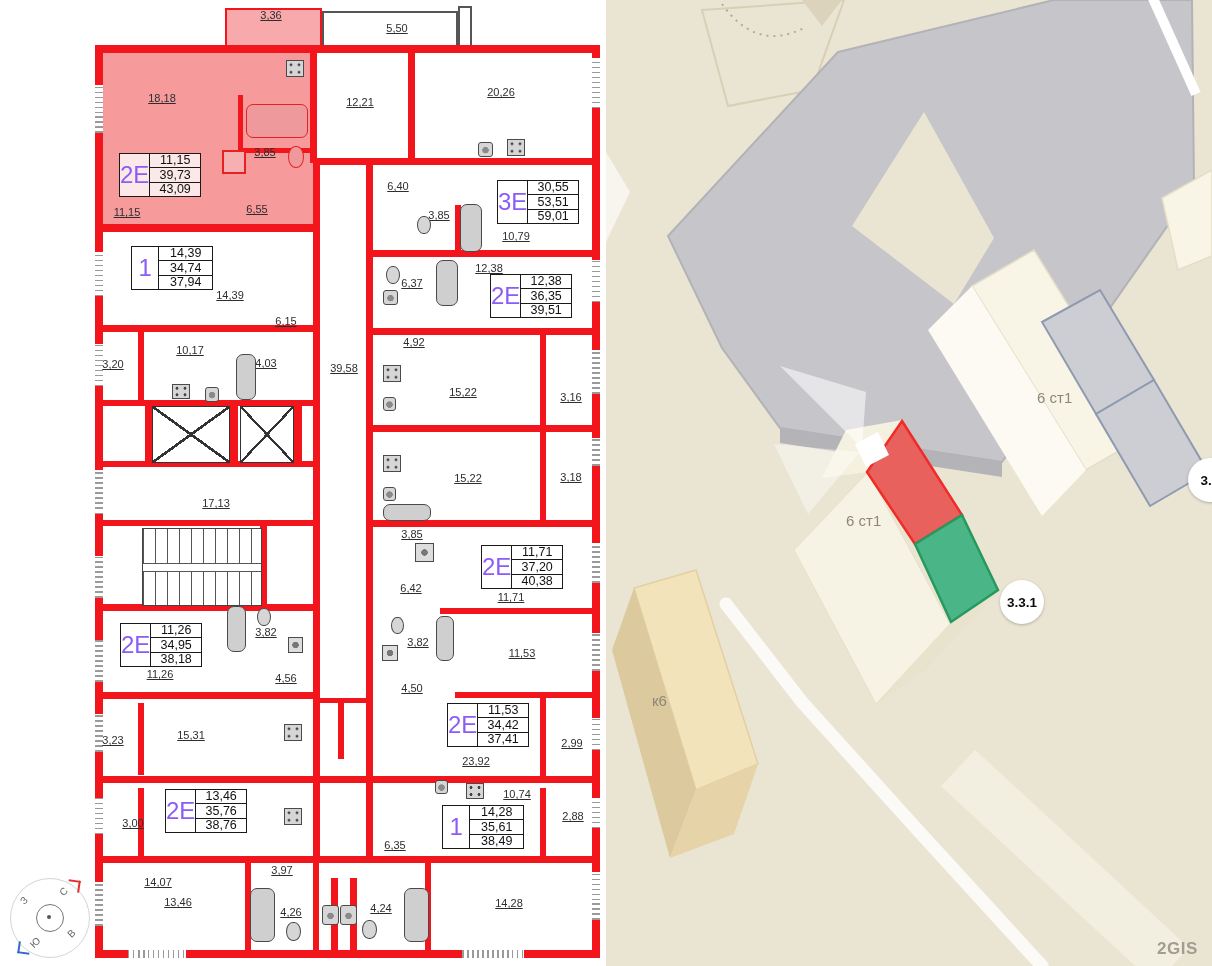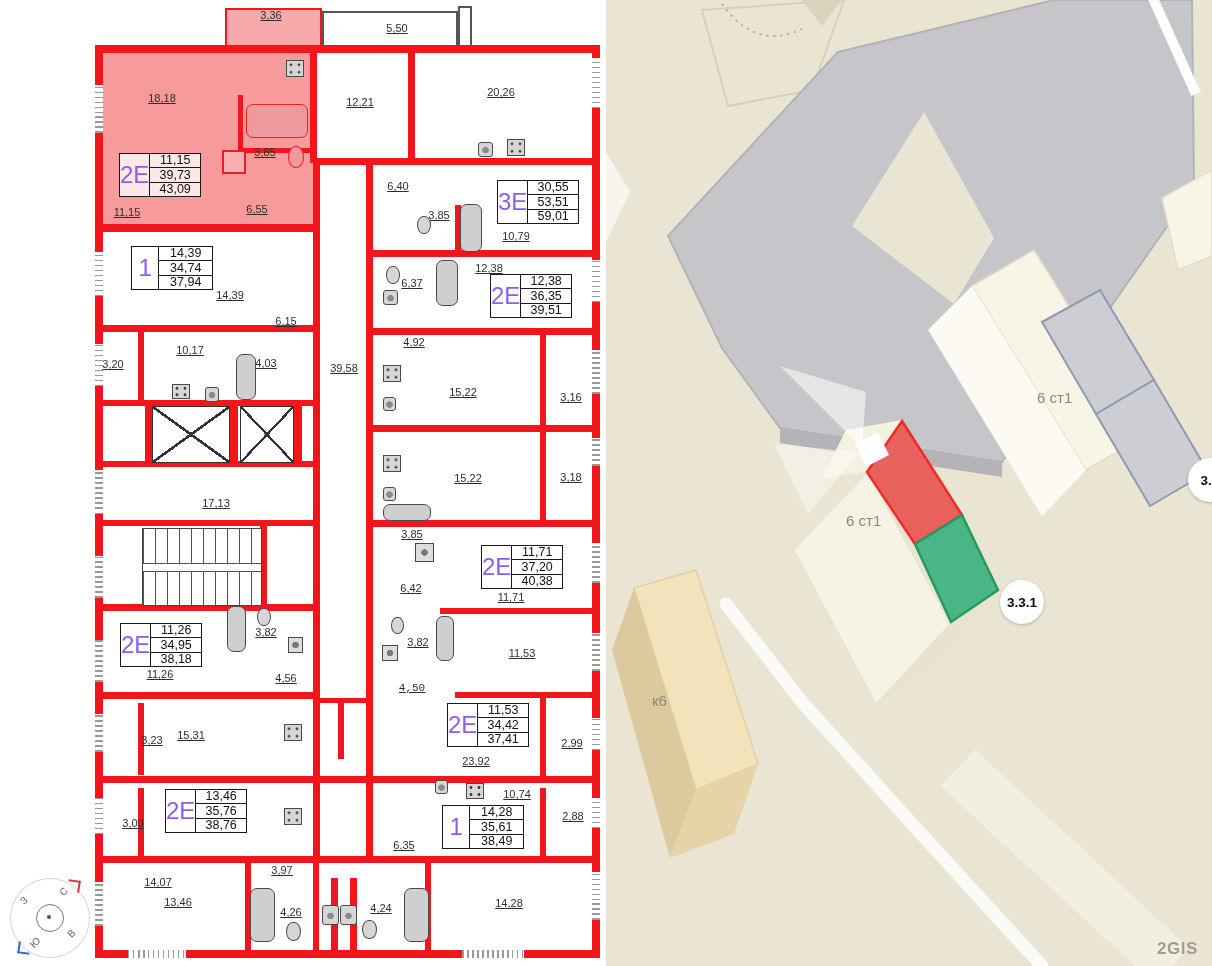--- a/index.html
+++ b/index.html
@@ -200,31 +200,31 @@
     <div class="room-label" style="left: 571px; top: 477px;">3,18</div>
     <div class="room-label" style="left: 216px; top: 503px;">17,13</div>
     <div class="room-label" style="left: 124px; top: 584px; margin-left: 37px;">13,43</div>
     <div class="room-label" style="left: 412px; top: 534px;">3,85</div>
     <div class="room-label" style="left: 411px; top: 588px;">6,42</div>
     <div class="room-label" style="left: 511px; top: 597px;">11,71</div>
     <div class="room-label" style="left: 160px; top: 674px;">11,26</div>
     <div class="room-label" style="left: 266px; top: 632px;">3,82</div>
     <div class="room-label" style="left: 286px; top: 678px;">4,56</div>
     <div class="room-label" style="left: 418px; top: 642px;">3,82</div>
-    <div class="room-label" style="left: 412px; top: 688px; font-family: Liberation Mono, monospace;">4,50</div>
+    <div class="room-label" style="left: 412px; top: 688px;">4,50</div>
     <div class="room-label" style="left: 522px; top: 653px;">11,53</div>
     <div class="room-label" style="left: 476px; top: 761px;">23,92</div>
     <div class="room-label" style="left: 572px; top: 743px;">2,99</div>
     <div class="room-label" style="left: 191px; top: 735px;">15,31</div>
-    <div class="room-label" style="left: 113px; top: 740px; margin-left: 39px;">3,23</div>
+    <div class="room-label" style="left: 113px; top: 740px;">3,23</div>
     <div class="room-label" style="left: 113px; top: 823px; margin-left: 20px;">3,00</div>
     <div class="room-label" style="left: 158px; top: 846px; margin-top: 36px;">14,07</div>
     <div class="room-label" style="left: 517px; top: 794px;">10,74</div>
     <div class="room-label" style="left: 573px; top: 816px;">2,88</div>
-    <div class="room-label" style="left: 404px; top: 845px;">6,35</div>
+    <div class="room-label" style="left: 395px; top: 845px;">6,35</div>
     <div class="room-label" style="left: 178px; top: 902px;">13,46</div>
     <div class="room-label" style="left: 282px; top: 870px;">3,97</div>
     <div class="room-label" style="left: 291px; top: 912px;">4,26</div>
     <div class="room-label" style="left: 381px; top: 908px;">4,24</div>
     <div class="room-label" style="left: 509px; top: 903px;">14,28</div>
     <div class="unit-box tint" style="left: 119px; top: 153px;">
       <div class="unit-type">2Е</div>
       <div class="unit-rows">
         <div class="">11,15</div>
         <div class="">39,73</div>

